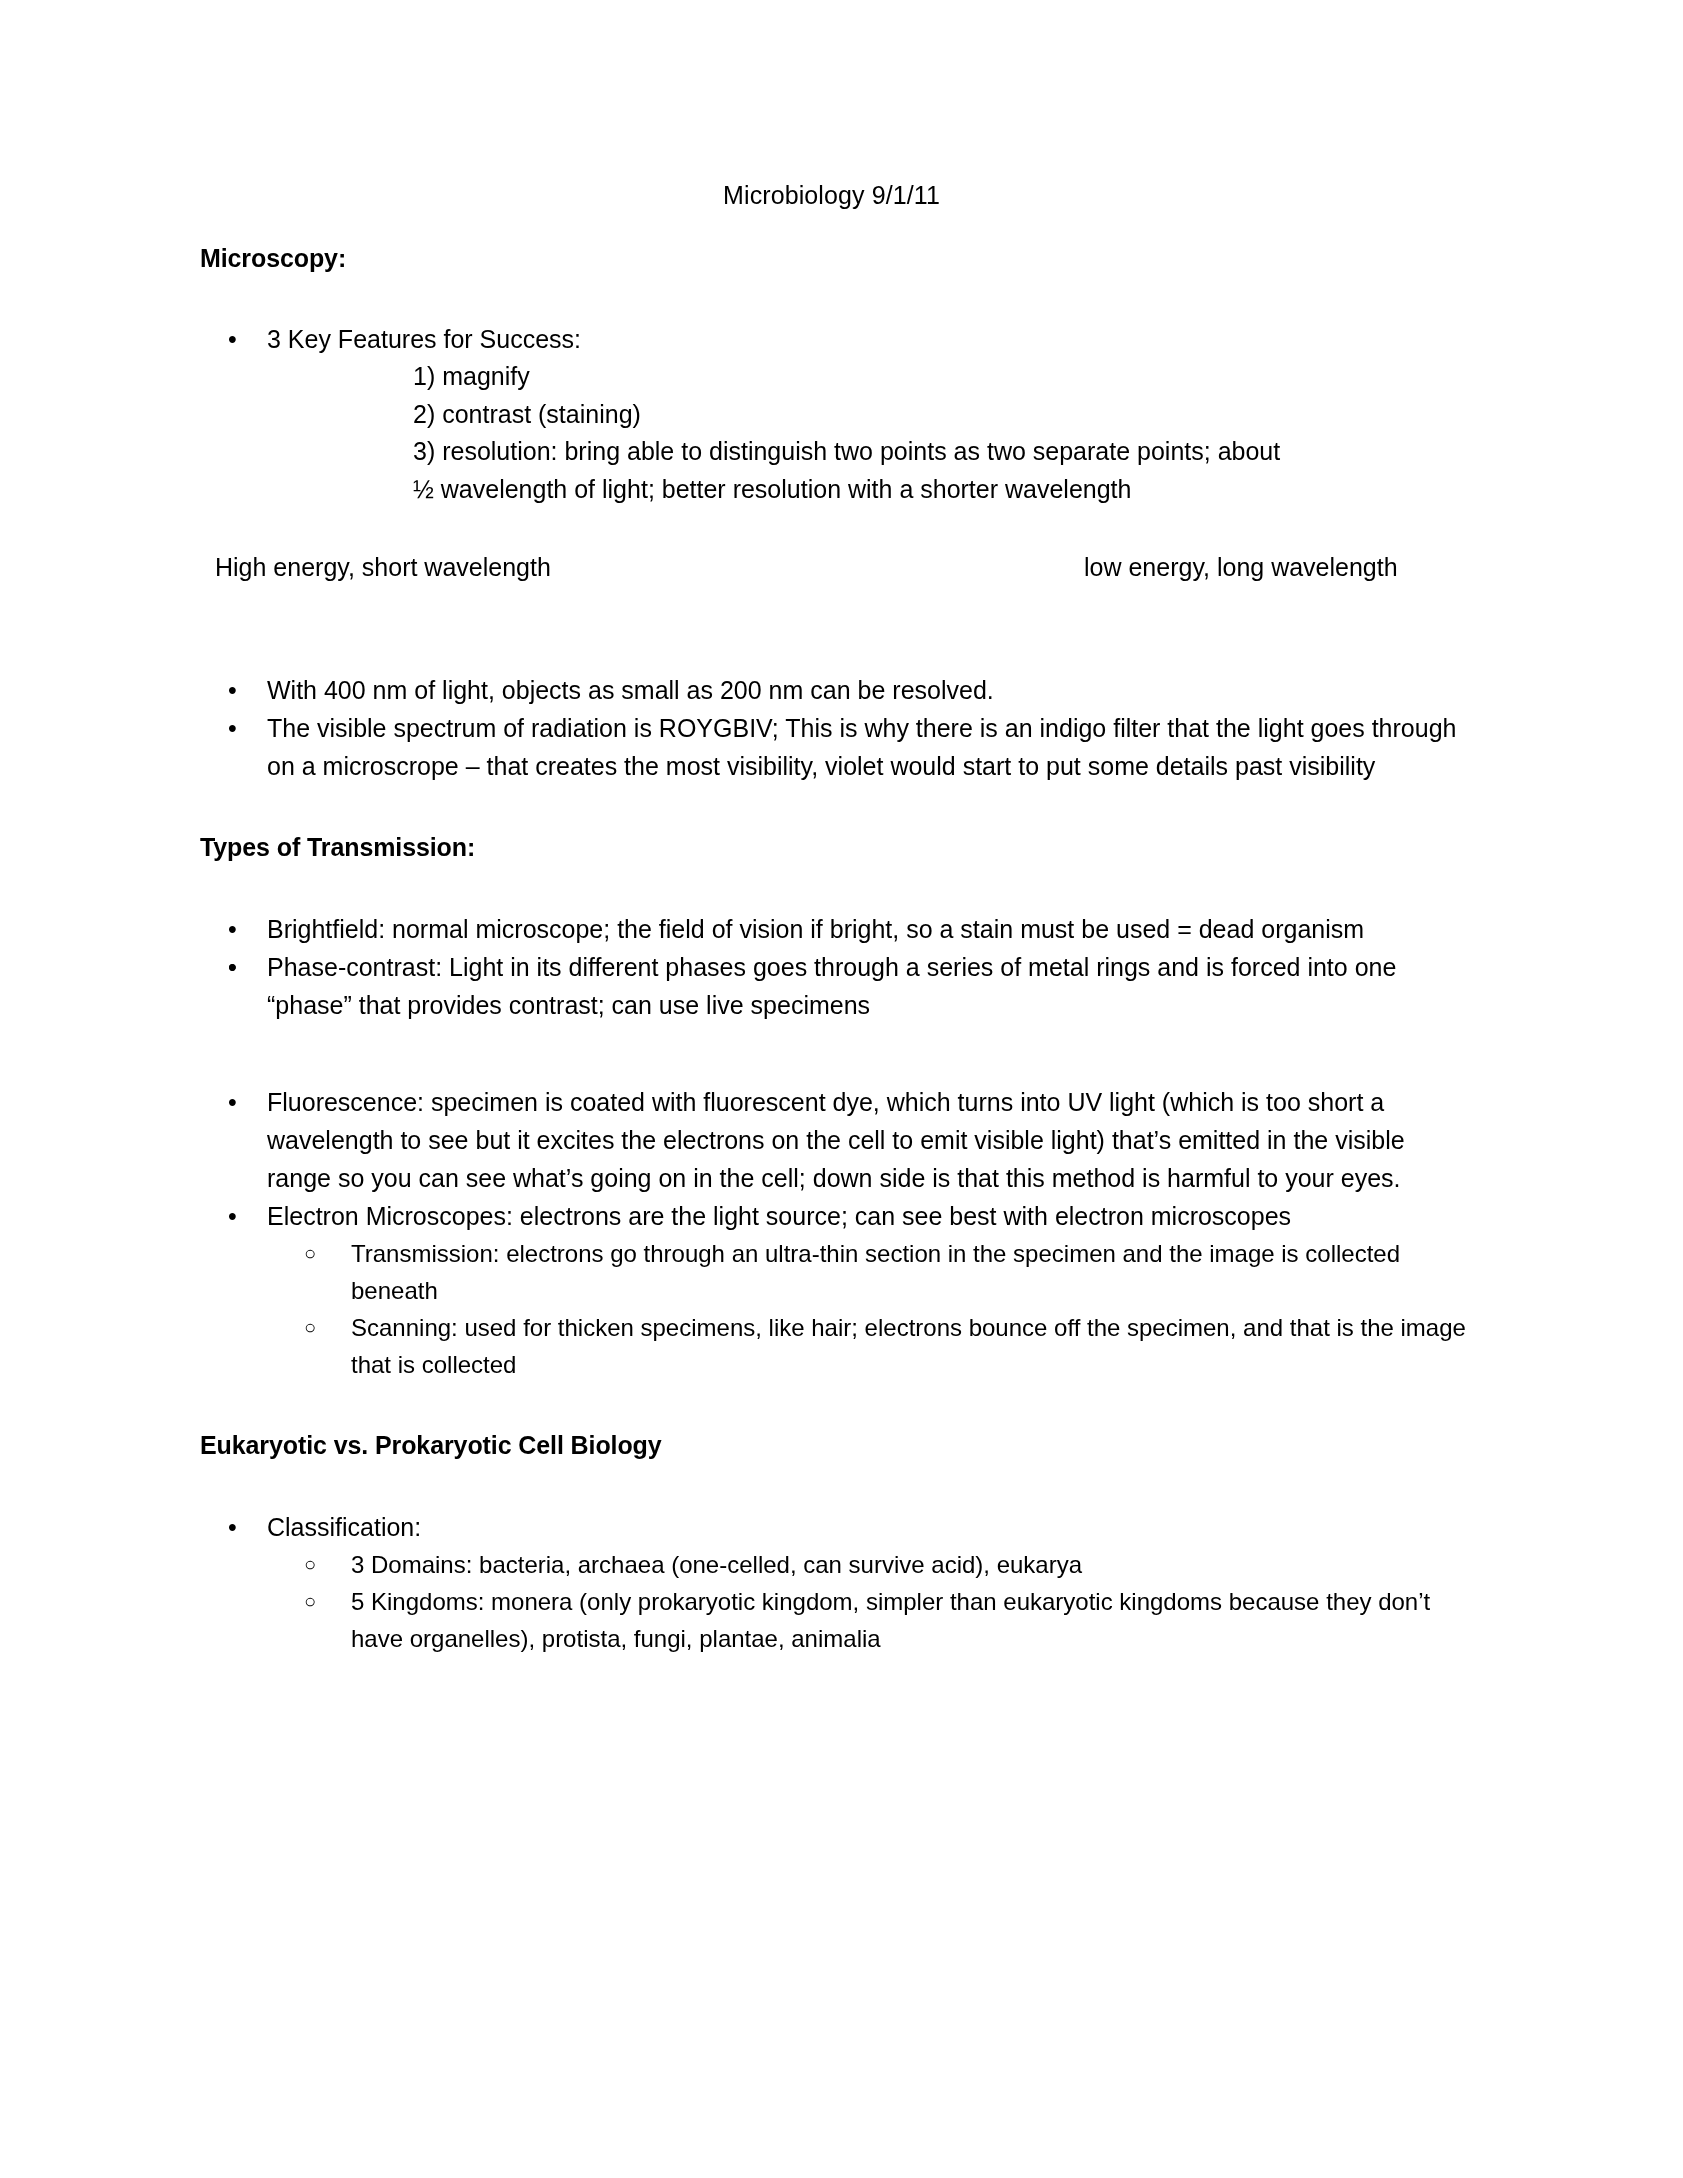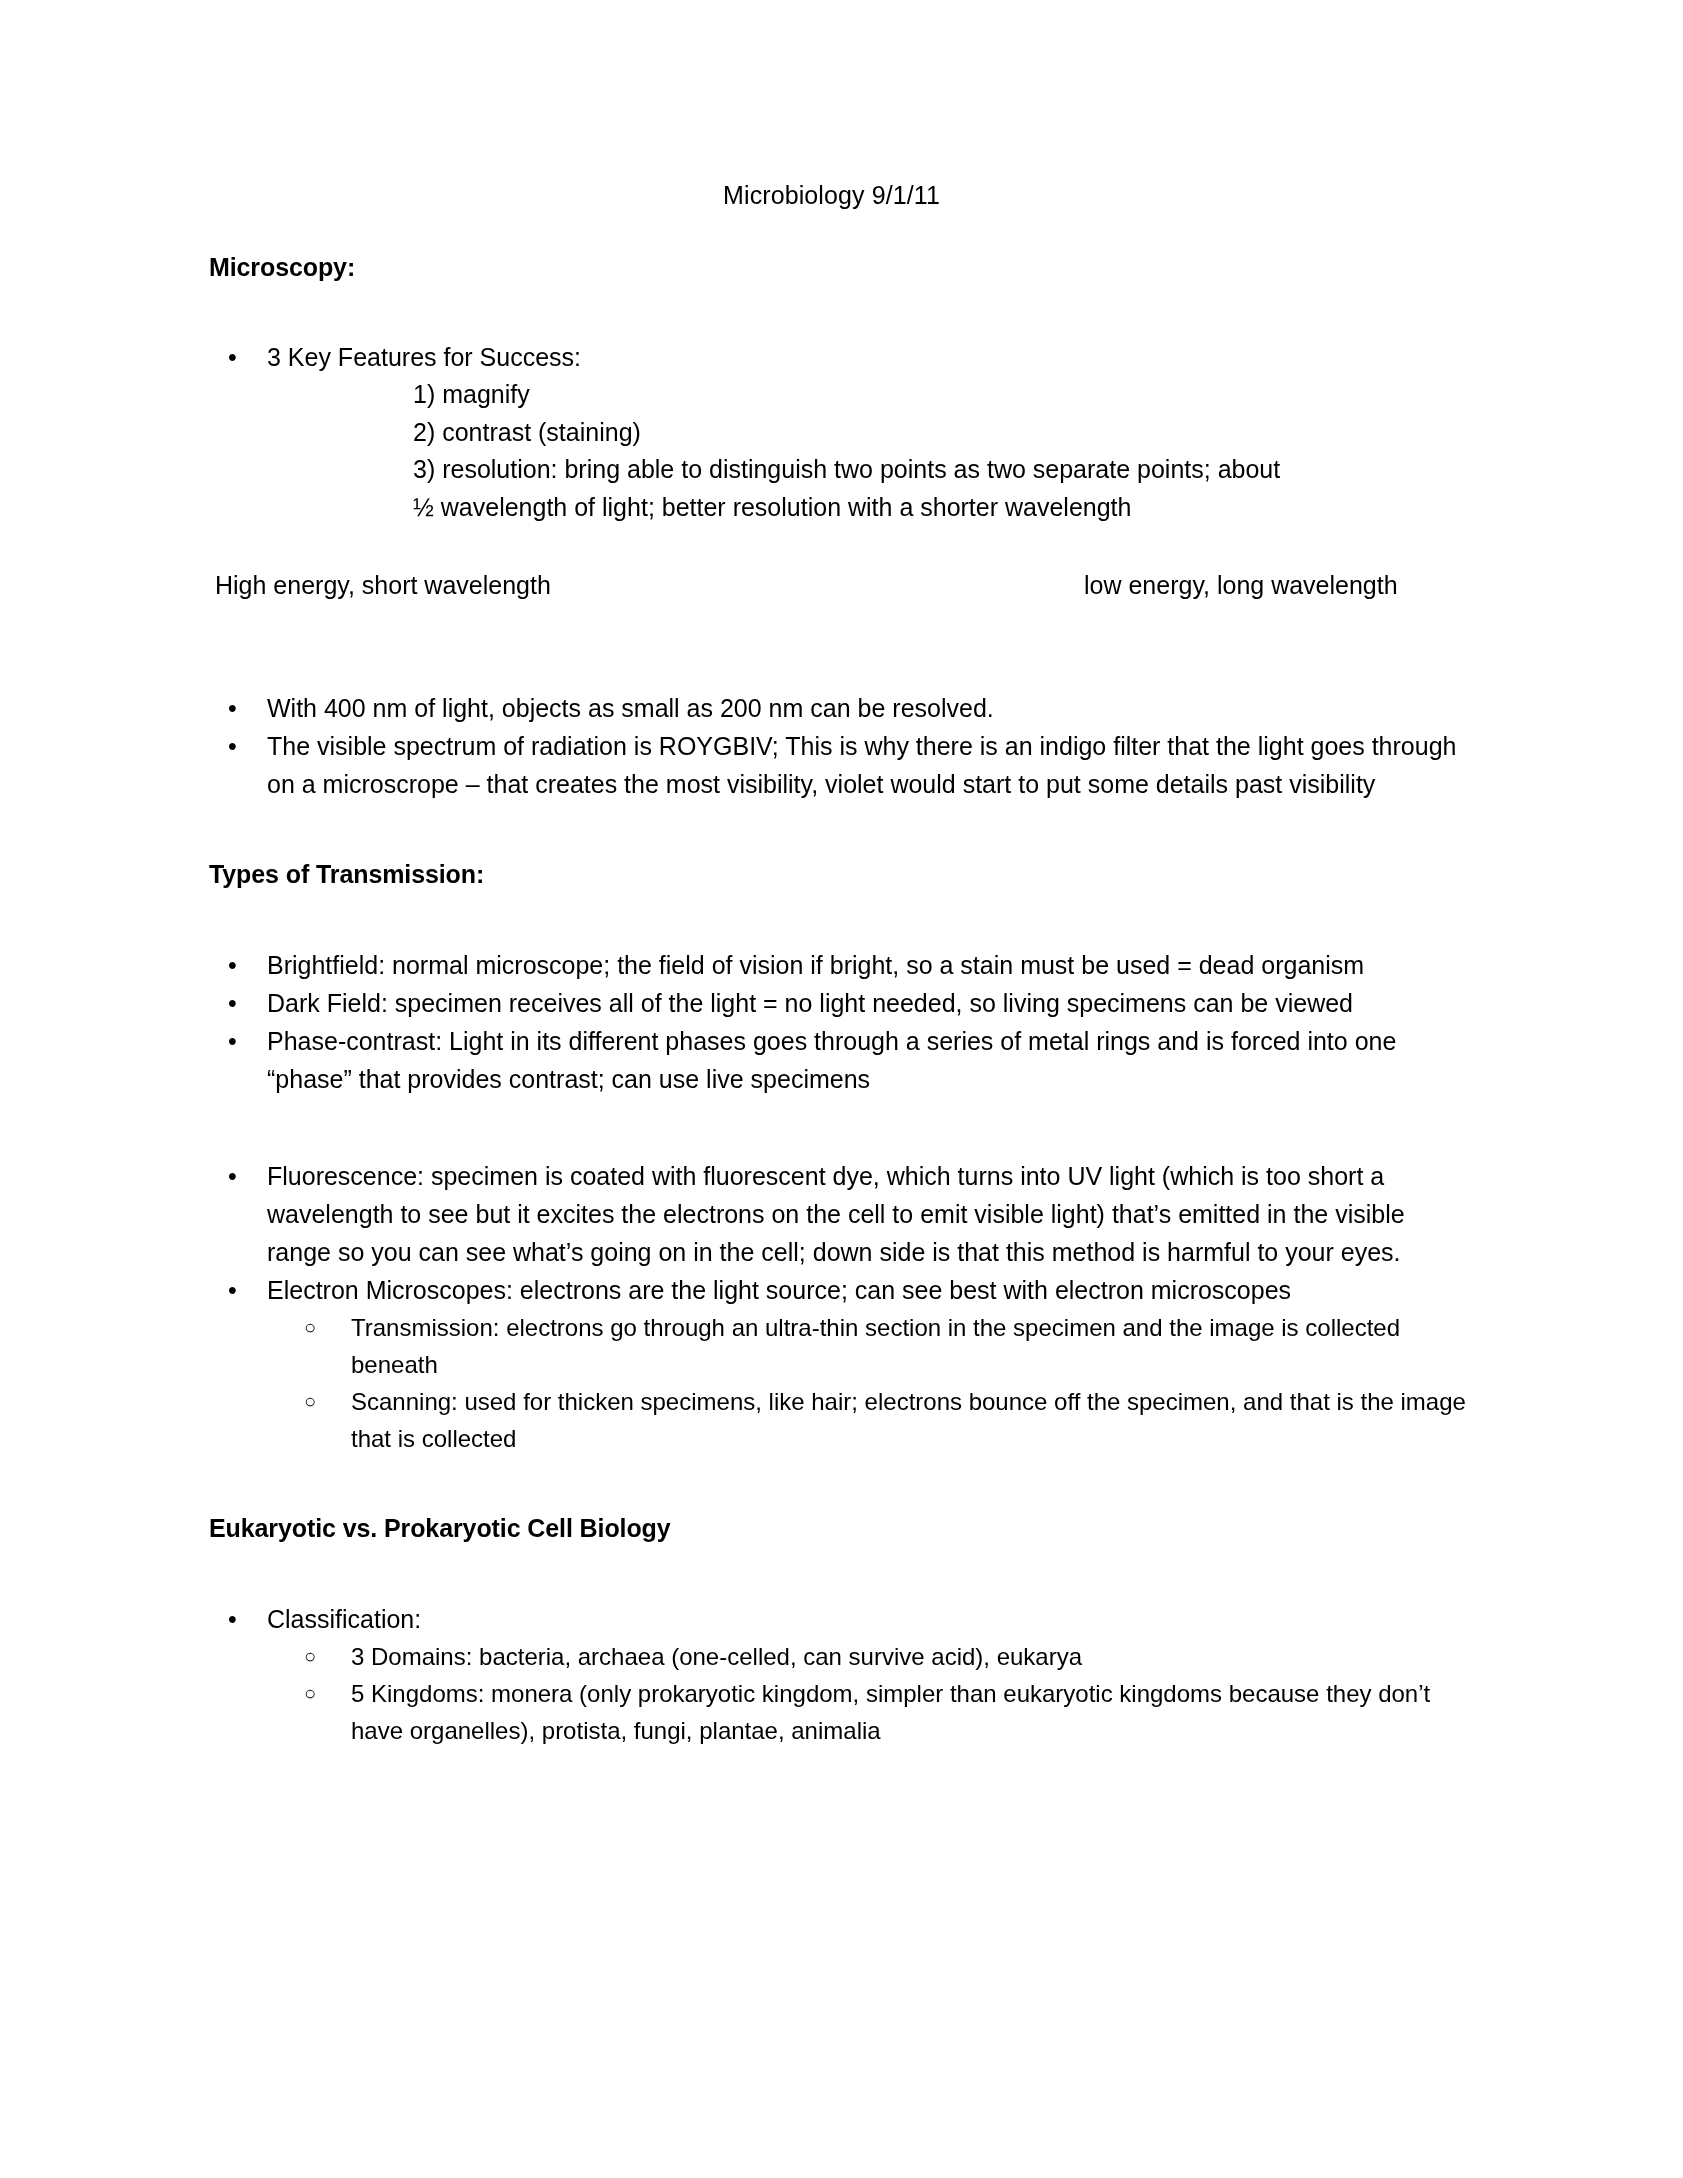--- a/index.html
+++ b/index.html
@@ -39,21 +39,21 @@
   }
 
   .spacer-sm { height: 30px; }
   .spacer-md { height: 42px; }
   .spacer-lg { height: 59px; }
   .spacer-xl { height: 85px; }
 
   h2.section-head {
     font-size: 25px;
     font-weight: bold;
-    margin: 16px;
+    margin: 7px;
     padding: 0;
     line-height: 1.05;
     letter-spacing: -0.1px;
   }
 
   
   ul.lvl1 {
     list-style: none;
     margin: 0;
     padding: 0;
@@ -183,21 +183,20 @@
 
     <div class="spacer-md"></div>
 
     <ul class="lvl1">
       <li>
         <span class="bullet-dot">•</span>
         <span>Brightfield: normal microscope; the field of vision if bright, so a stain must be used = dead organism</span>
       </li>
       <li>
         <span class="bullet-dot">•</span>
-        <span>Dark Field: specimen receives all of the light = no light needed, so living specimens can be viewed</span>
       </li>
       <li>
         <span class="bullet-dot">•</span>
         <span>Phase-contrast: Light in its different phases goes through a series of metal rings and is forced into one “phase” that provides contrast; can use live specimens</span>
       </li>
     </ul>
 
     <div class="spacer-lg"></div>
 
     <ul class="lvl1">

